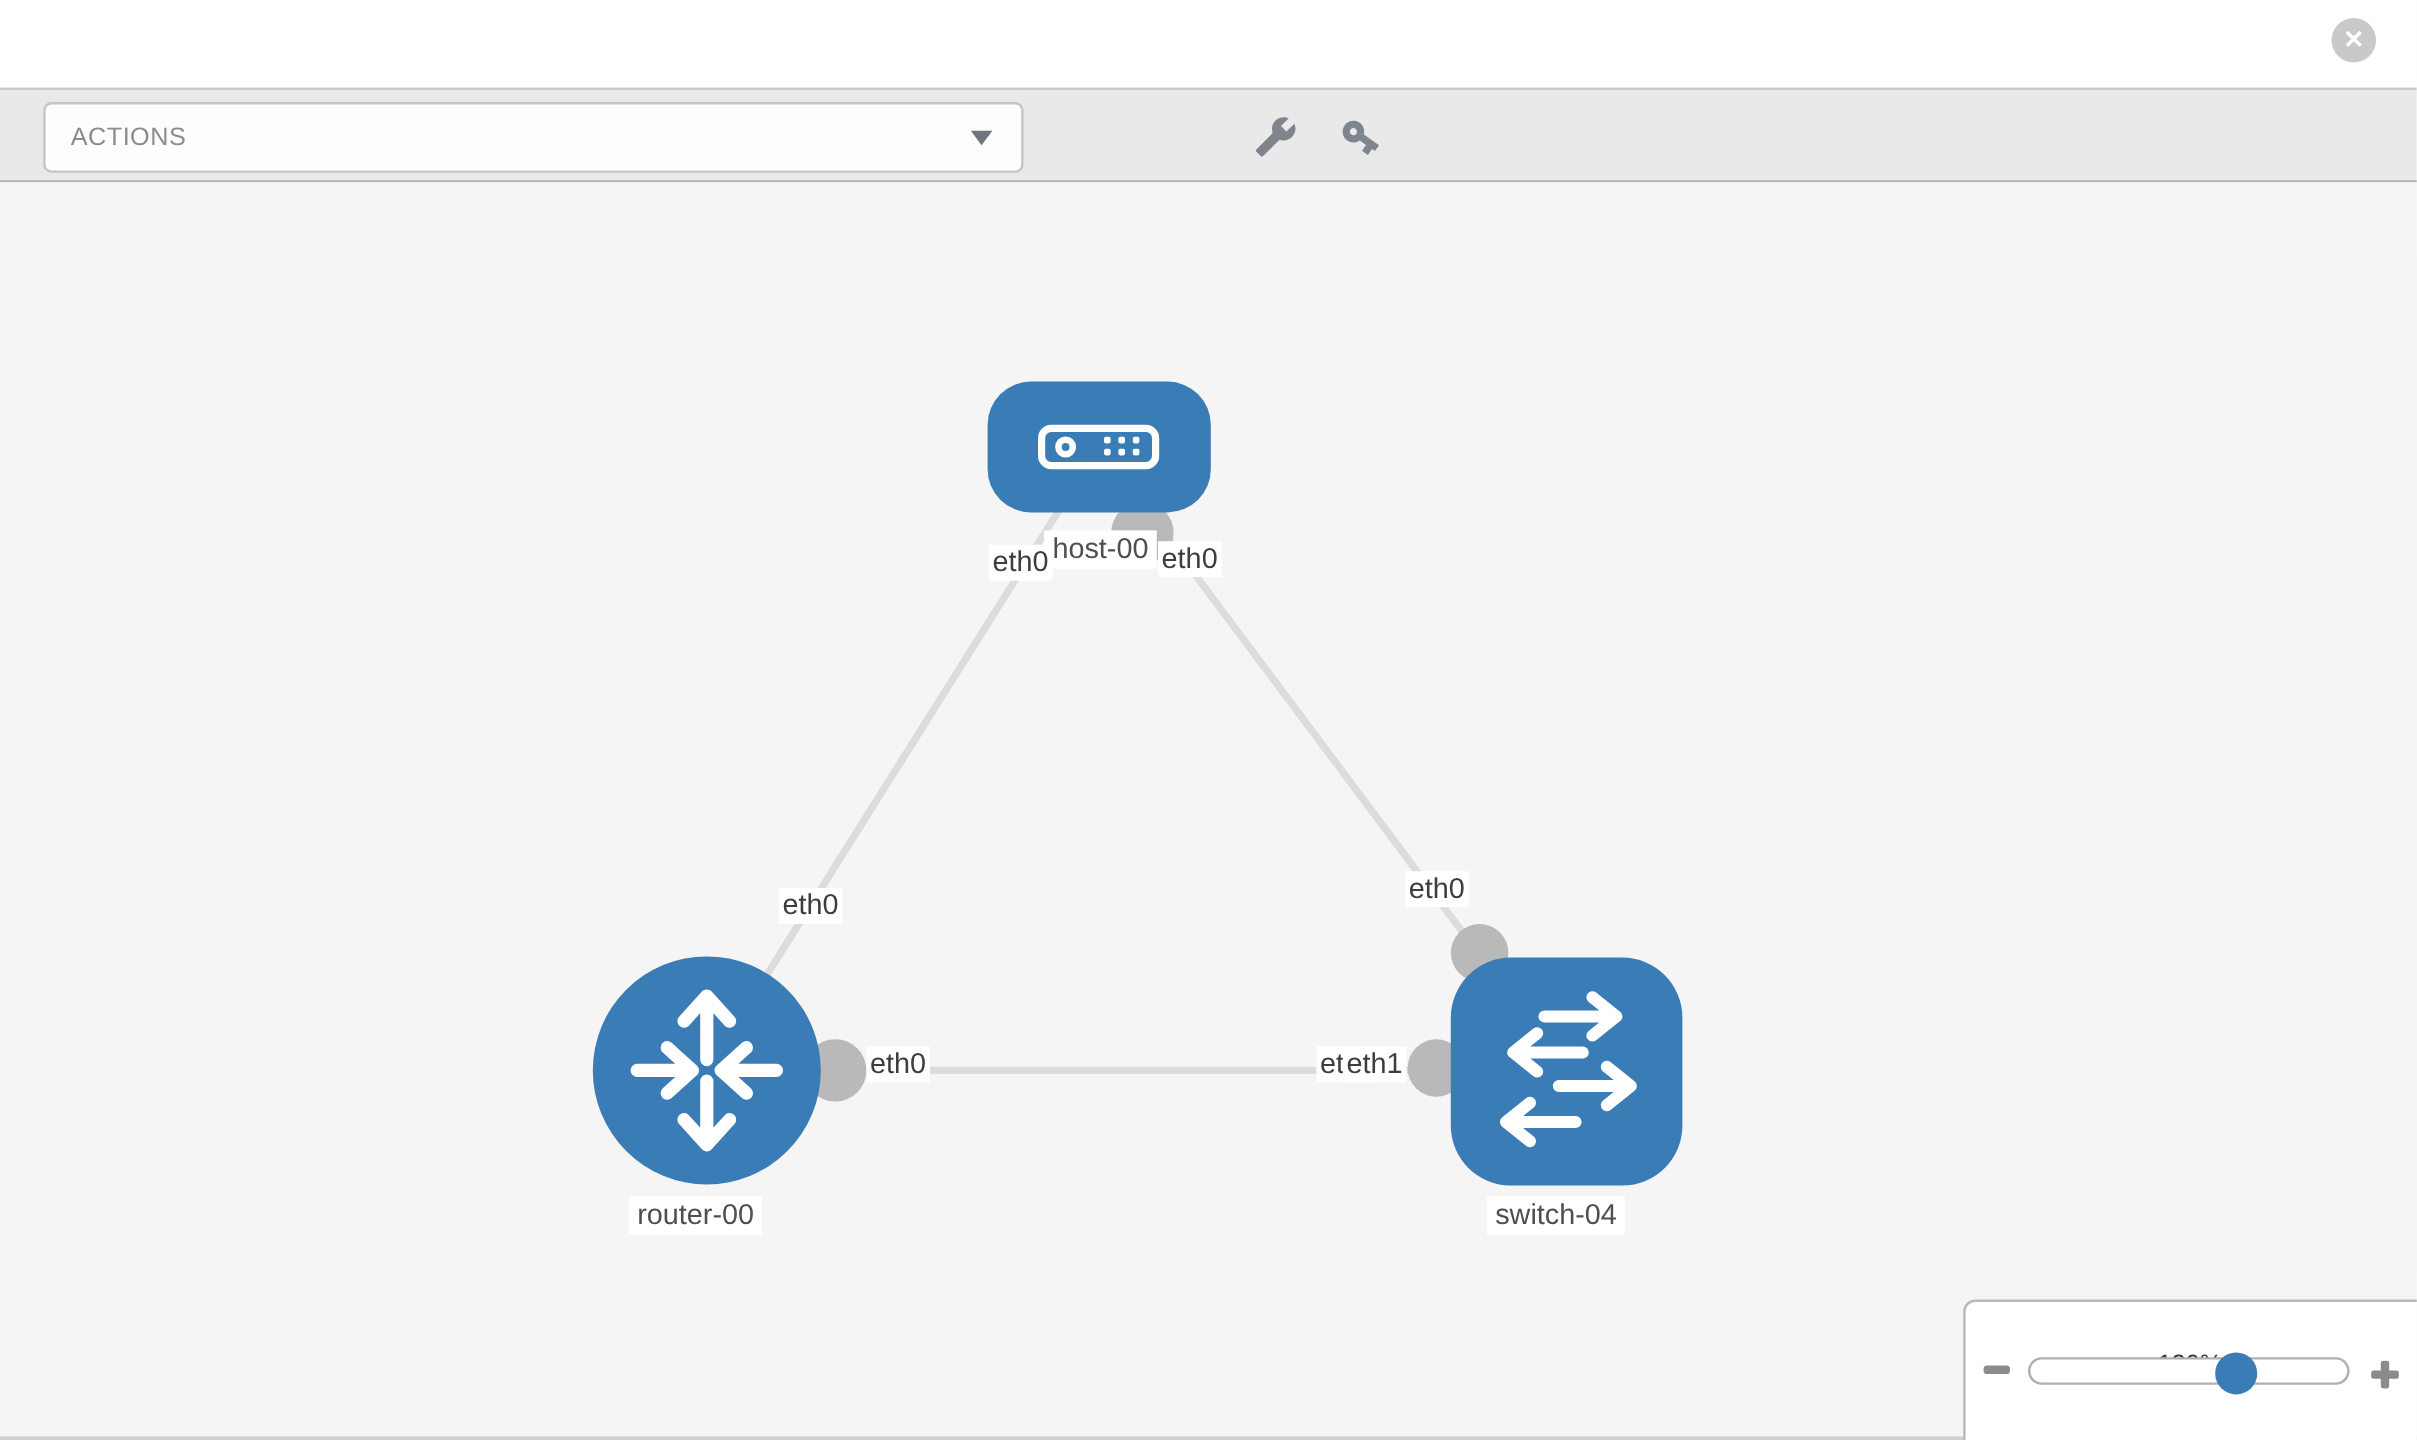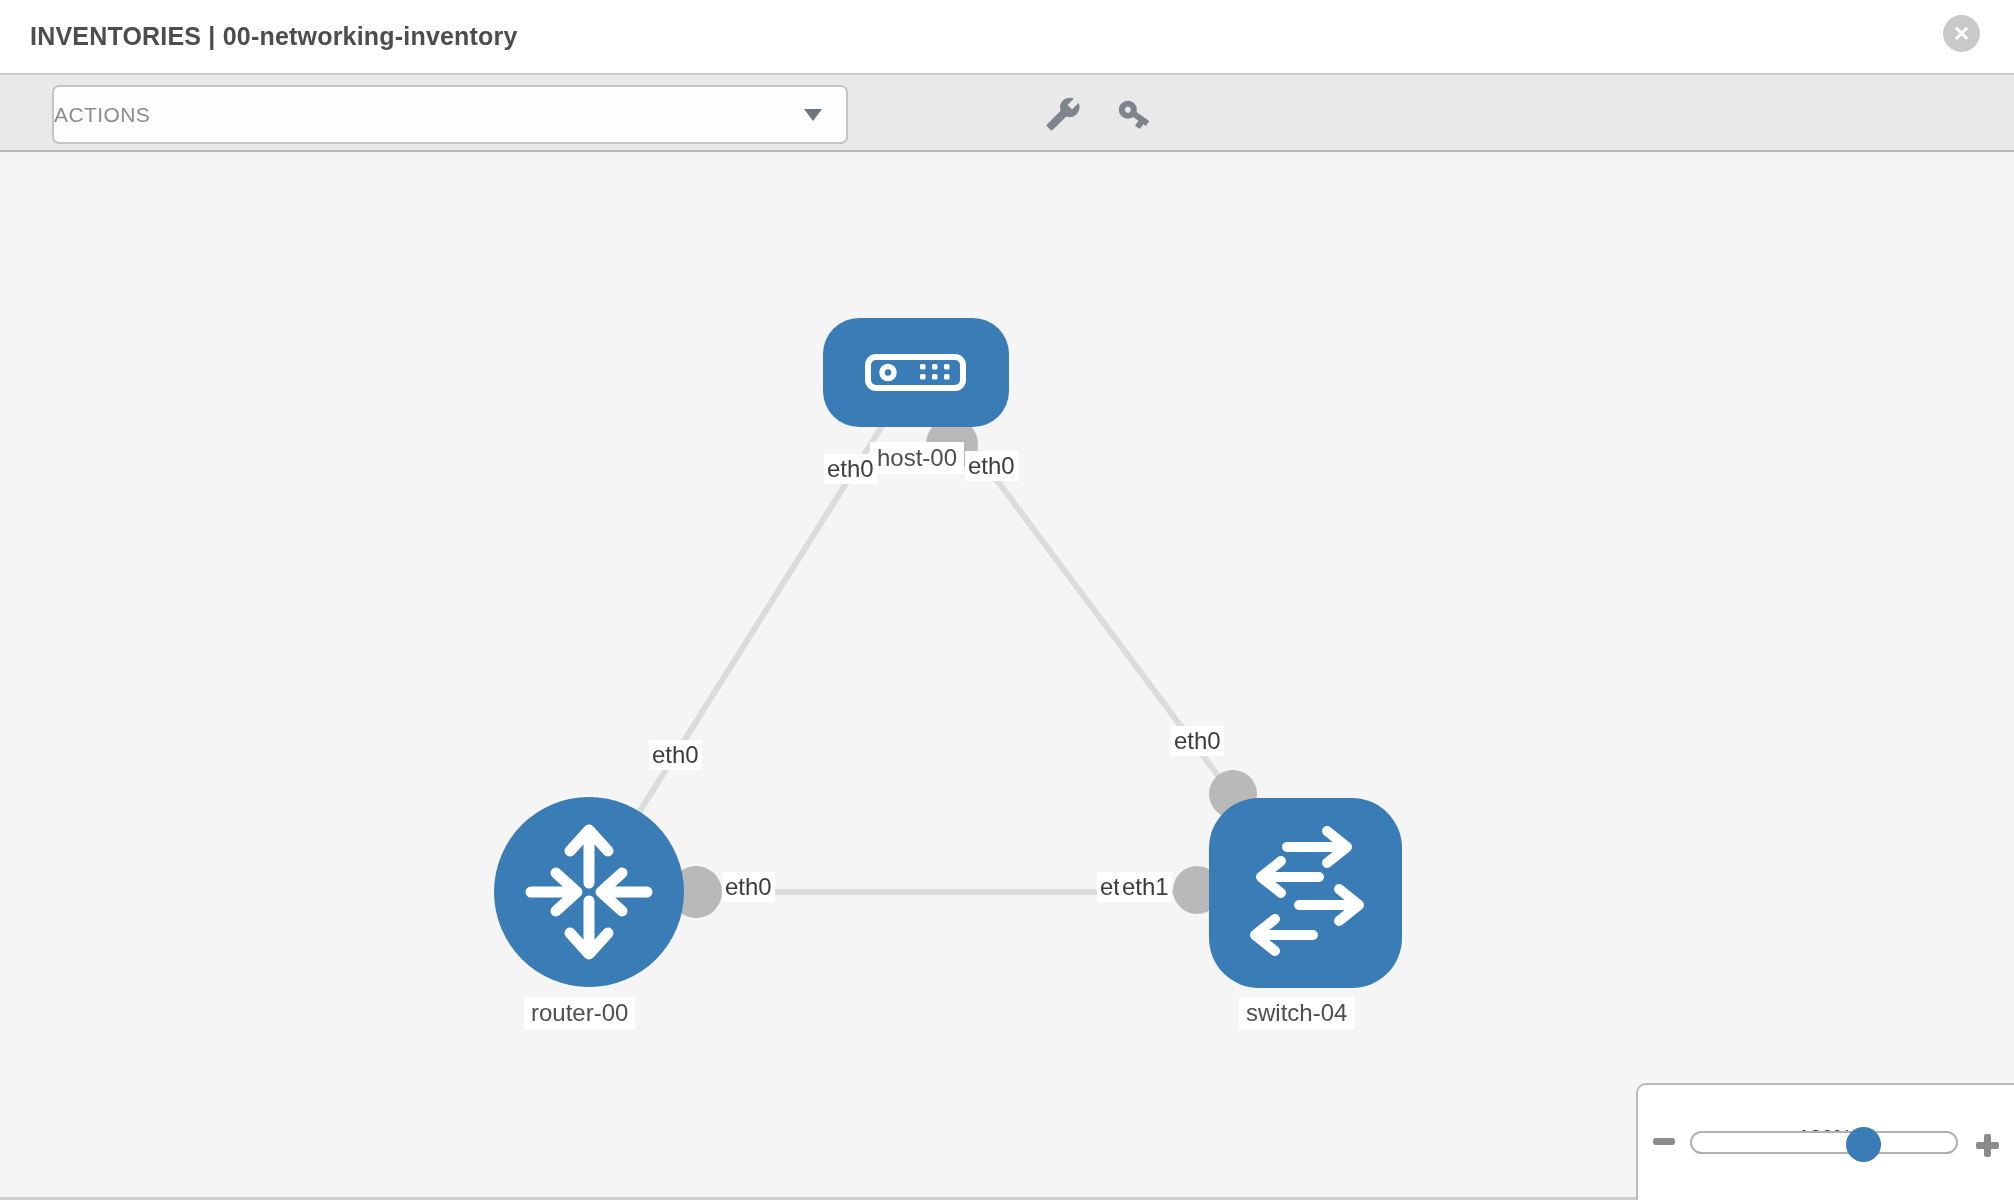--- a/index.html
+++ b/index.html
@@ -10,21 +10,21 @@
   }
   
   .header{position:absolute;left:0;top:0;width:2014px;height:73px;background:#fff;border-bottom:2px solid #c9c9c9;}
   .page-title{position:absolute;left:30px;top:0;line-height:73px;font-size:25px;font-weight:bold;color:#4d4d4d;letter-spacing:.2px;}
   .close-btn{position:absolute;left:1943px;top:15px;width:37px;height:37px;border-radius:50%;
     background:#c9c9c9;color:#fff;font-size:21px;font-weight:bold;display:flex;align-items:center;justify-content:center;cursor:pointer;}
   
   .toolbar{position:absolute;left:0;top:75px;width:2014px;height:75px;background:#e9e9e9;border-bottom:2px solid #b9b9b9;}
   .dropdown{position:absolute;top:10px;height:55px;background:#fdfdfd;border:2px solid #c5c5c5;border-radius:7px;
     display:flex;align-items:center;color:#8c8c8c;font-size:21px;letter-spacing:.4px;cursor:pointer;}
-  .dd-actions{left:52px;width:792px;}
+  .dd-actions{left:36px;width:792px;padding-left:21px;}
   .dd-search{left:1185px;width:791px;padding-left:25px;}
   .caret{position:absolute;right:24px;top:22px;width:0;height:0;
     border-left:9px solid transparent;border-right:9px solid transparent;border-top:12px solid #6f757e;}
   .tool-btn{position:absolute;top:19px;width:40px;height:40px;display:flex;align-items:center;justify-content:center;cursor:pointer;}
   .tool-btn svg{display:block;}
   .btn-wrench{left:1043px;}
   .btn-key{left:1114px;}
   
   .canvas{position:absolute;left:0;top:152px;width:2014px;height:1048px;background:#f5f5f5;}
   .canvas svg{position:absolute;left:0;top:0;}
@@ -50,21 +50,20 @@
   .zoom-track{position:absolute;left:52px;top:46px;width:264px;height:19px;background:#fff;border:2px solid #b0b0b0;border-radius:12px;cursor:pointer;}
   .zoom-handle{position:absolute;left:208px;top:42px;width:35px;height:35px;border-radius:50%;background:#3a7cb5;cursor:pointer;}
   .zoom-plus{position:absolute;left:335px;top:46px;width:29px;height:29px;cursor:pointer;}
   .zoom-plus::before{content:"";position:absolute;left:3px;top:11px;width:23px;height:7px;border-radius:2px;background:#8b8b8b;}
   .zoom-plus::after{content:"";position:absolute;left:11px;top:3px;width:7px;height:23px;border-radius:2px;background:#8b8b8b;}
 </style>
 </head>
 <body>
 
 <div class="header">
-  <div class="page-title">INVENTORIES | 00-networking-inventory</div>
   <div class="close-btn">
     <span>✕</span>
   </div>
 </div>
 
 <div class="toolbar">
   <div class="dropdown dd-actions">
     <span>ACTIONS</span>
     <span class="caret"></span>
   </div>

